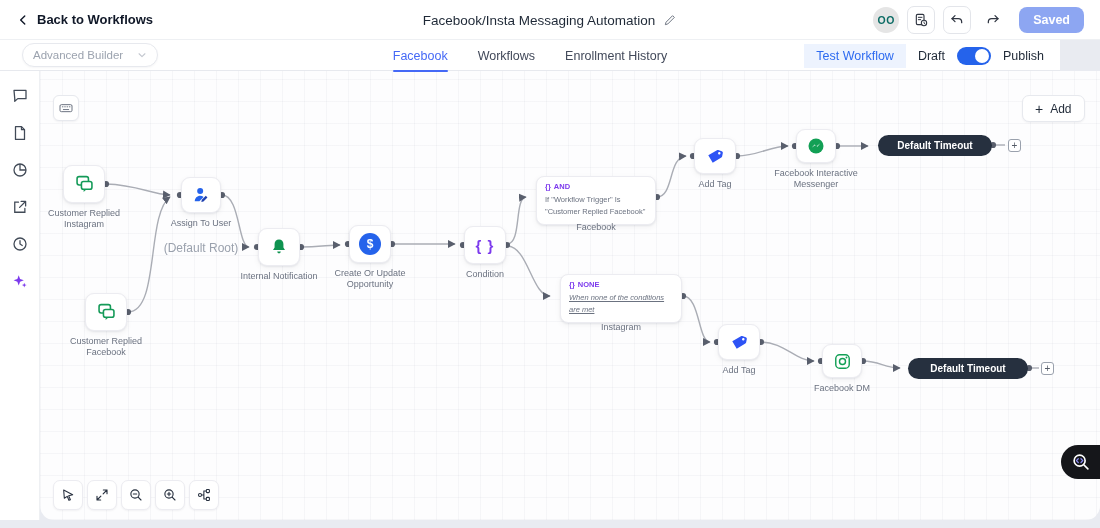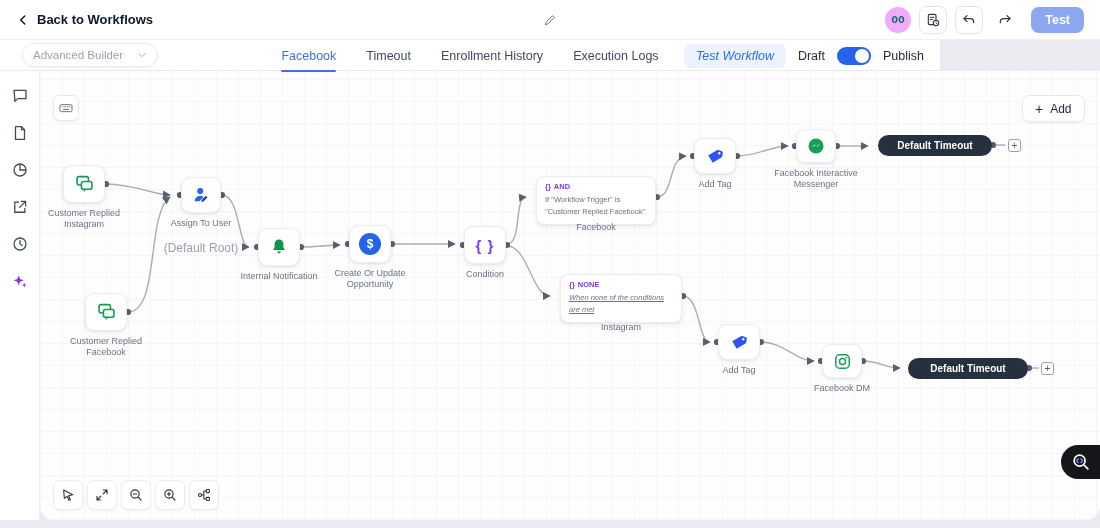--- a/index.html
+++ b/index.html
@@ -9,41 +9,41 @@
 
   
   .header { position:absolute; left:0; top:0; width:1100px; height:40px; background:#fff;
             border-bottom:1px solid #eef0f3; display:flex; align-items:center; z-index:10; }
   .back { display:flex; align-items:center; gap:7px; margin-left:16px; cursor:pointer; }
   .back-label { font-size:13px; font-weight:700; color:#101828; }
   .title-wrap { position:absolute; left:0; right:0; top:0; height:40px; display:flex;
                 align-items:center; justify-content:center; gap:8px; pointer-events:none; }
   .title { font-size:13.5px; color:#1f2937; font-weight:500; }
   .hdr-right { position:absolute; right:16px; top:0; height:40px; display:flex; align-items:center; gap:8px; }
-  .avatar { width:26px; height:26px; border-radius:50%; background:#f0abfc; color:#0b6b64;
-            font-size:10.5px; font-weight:700; display:flex; align-items:center; justify-content:center; letter-spacing:.5px;font-family:Liberation Mono, monospace; }
+  .avatar { width:26px; height:26px; border-radius:50%; background:#e5e5e5; color:#0b6b64;
+            font-size:10.5px; font-weight:700; display:flex; align-items:center; justify-content:center; letter-spacing:.5px; }
   .icon-btn { width:28px; height:28px; border-radius:7px; background:#fff; display:flex;
               align-items:center; justify-content:center; cursor:pointer; }
   .bordered { border:1px solid #e3e5ea; }
   .saved-btn { background:#8da6f2; color:#fff; font-size:12.5px; font-weight:600; border:none;
                border-radius:8px; padding:6px 14px; margin-left:4px; }
 
   
-  .subbar { position:absolute; left:0; top:40px; width:940px; height:31px; background:#fff;
+  .subbar { position:absolute; left:0; top:40px; width:1060px; height:31px; background:#fff;
             border-bottom:1px solid #e7e9ee; display:flex; align-items:center; z-index:9; }
   .builder-select { display:flex; align-items:center; gap:14px; margin-left:22px; height:24px;
                     padding:0 10px; border:1px solid #e7e9ee; border-radius:12px; color:#9ca3af;
                     font-size:11.5px; background:#fff; box-shadow:0 1px 2px rgba(16,24,40,.04); }
   .tabs { position:absolute; left:0; right:0; top:0; height:31px; display:flex; align-items:center;
           justify-content:center; gap:30px; }
   .tab { font-size:12.5px; color:#42495a; position:relative; height:31px; display:flex; align-items:center; cursor:pointer; }
   .tab.active { color:#4569f6; font-weight:500; }
   .tab.active::after { content:""; position:absolute; left:0; right:0; bottom:-1px; height:2px; background:#4569f6; border-radius:2px; }
   .sub-right { position:absolute; right:16px; top:0; height:31px; display:flex; align-items:center; gap:12px; }
-  .test-btn { background:#edf3fe; color:#2e6bf0; font-size:12.5px; font-weight:500; padding:5px 12px; border-radius:6px;font-style:italic; }
+  .test-btn { background:#edf3fe; color:#2e6bf0; font-size:12.5px; font-weight:500; padding:5px 12px; border-radius:0; }
   .toggle-lbl { font-size:12.5px; color:#1f2937; }
   .switch { width:34px; height:18px; border-radius:9px; background:#2563eb; position:relative; cursor:pointer; }
   .switch .knob { position:absolute; right:2px; top:2px; width:14px; height:14px; border-radius:50%; background:#fff; }
 
   
   .sidebar { position:absolute; left:0; top:71px; width:40px; height:449px; background:#fff;
              border-right:1px solid #eef0f3; display:flex; flex-direction:column; align-items:center;
              padding-top:14px; gap:15px; z-index:8; }
   .side-icon { width:22px; height:22px; display:flex; align-items:center; justify-content:center; cursor:pointer; }
 
@@ -106,20 +106,21 @@
 <div class="page">
 
   <div class="header">
     <div class="back">
       <svg width="14" height="14" viewBox="0 0 24 24">
           <path d="M15 5l-7 7 7 7" fill="none" stroke="#101828" stroke-width="2.4" stroke-linecap="round" stroke-linejoin="round"></path>
         </svg>
       <span class="back-label">Back to Workflows</span>
     </div>
     <div class="title-wrap">
+      <span class="title">Facebook/Insta Messaging Automation</span>
       <svg width="14" height="14" viewBox="0 0 24 24" style="pointer-events:auto;cursor:pointer;">
           <path d="M4 20l1.2-4.2L16.4 4.6l3 3L8.2 18.8 4 20z" fill="none" stroke="#6b7280" stroke-width="1.7" stroke-linejoin="round"></path>
         </svg>
     </div>
     <div class="hdr-right">
       <div class="avatar">OO</div>
       <div class="icon-btn bordered">
         <svg width="16" height="16" viewBox="0 0 24 24">
           <rect x="5" y="3.5" width="11.5" height="15.5" rx="2" fill="none" stroke="#303642" stroke-width="1.7"></rect>
           <path d="M8 8h5.5M8 11.5h3.5" stroke="#303642" stroke-width="1.5" stroke-linecap="round"></path>
@@ -132,36 +133,35 @@
           <path d="M9 5.5L4.5 10 9 14.5" fill="none" stroke="#303642" stroke-width="1.9" stroke-linecap="round" stroke-linejoin="round"></path>
           <path d="M4.5 10h9.5a5 5 0 015 5v1" fill="none" stroke="#303642" stroke-width="1.9" stroke-linecap="round"></path>
         </svg>
       </div>
       <div class="icon-btn">
         <svg width="16" height="16" viewBox="0 0 24 24">
           <path d="M15 5.5L19.5 10 15 14.5" fill="none" stroke="#303642" stroke-width="1.9" stroke-linecap="round" stroke-linejoin="round"></path>
           <path d="M19.5 10H10a5 5 0 00-5 5v1" fill="none" stroke="#303642" stroke-width="1.9" stroke-linecap="round"></path>
         </svg>
       </div>
-      <button class="saved-btn">Test</button>
+      <button class="saved-btn">Saved</button>
     </div>
   </div>
 
   <div class="subbar">
     <div class="builder-select">
       <span>Advanced Builder</span>
       <svg width="10" height="10" viewBox="0 0 24 24">
           <path d="M5 9l7 7 7-7" fill="none" stroke="#c3c7cf" stroke-width="2.6" stroke-linecap="round" stroke-linejoin="round"></path>
         </svg>
     </div>
     <div class="tabs">
       <div class="tab active">Facebook</div>
-      <div class="tab">Timeout</div>
+      <div class="tab">Workflows</div>
       <div class="tab">Enrollment History</div>
-      <div class="tab">Execution Logs</div>
     </div>
     <div class="sub-right">
       <div class="test-btn">Test Workflow</div>
       <span class="toggle-lbl">Draft</span>
       <div class="switch">
           <div class="knob"></div>
         </div>
       <span class="toggle-lbl">Publish</span>
     </div>
   </div>

